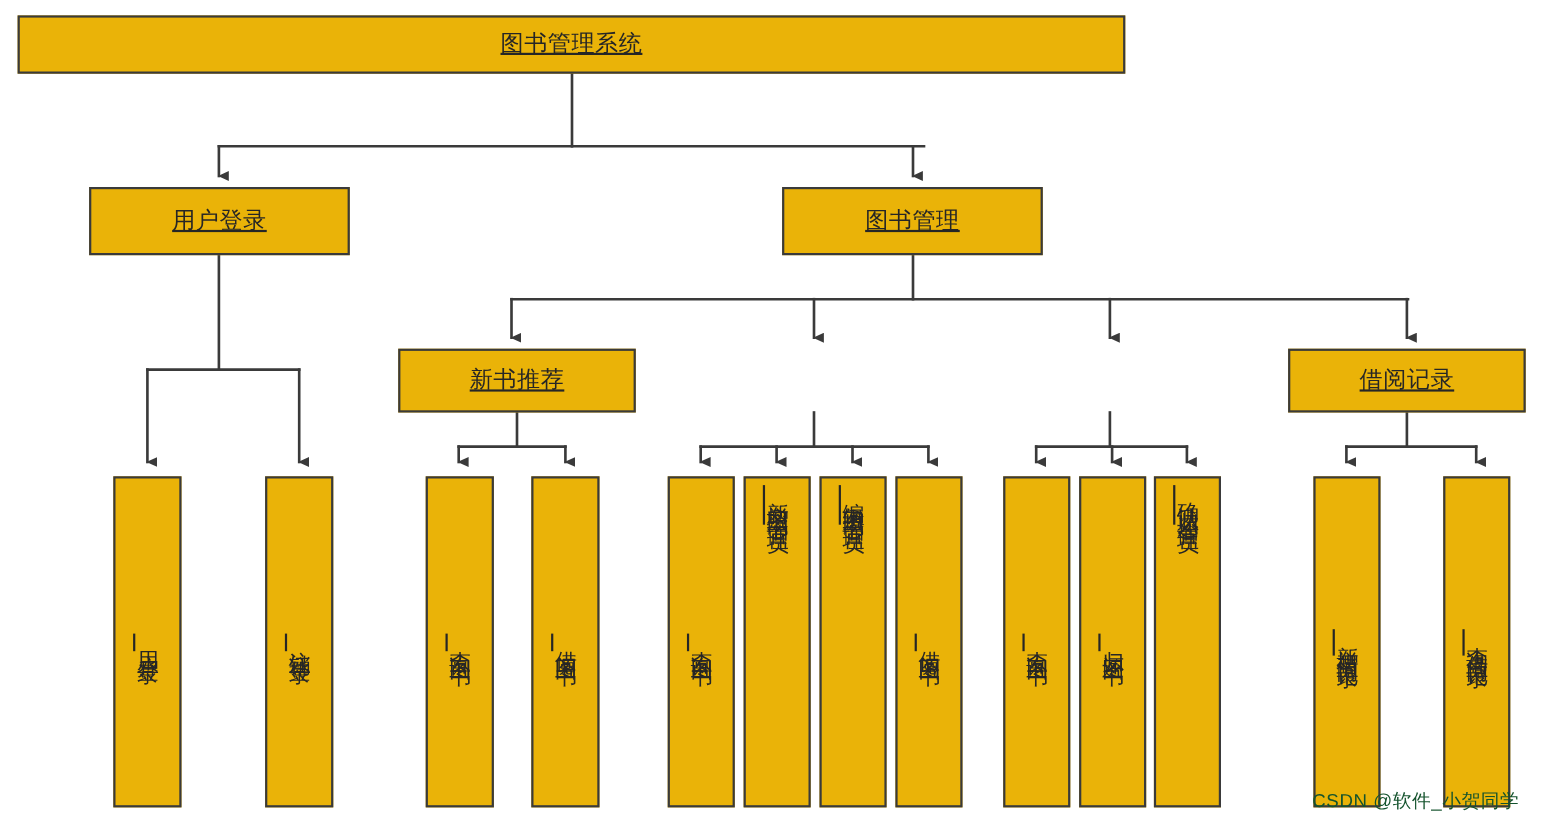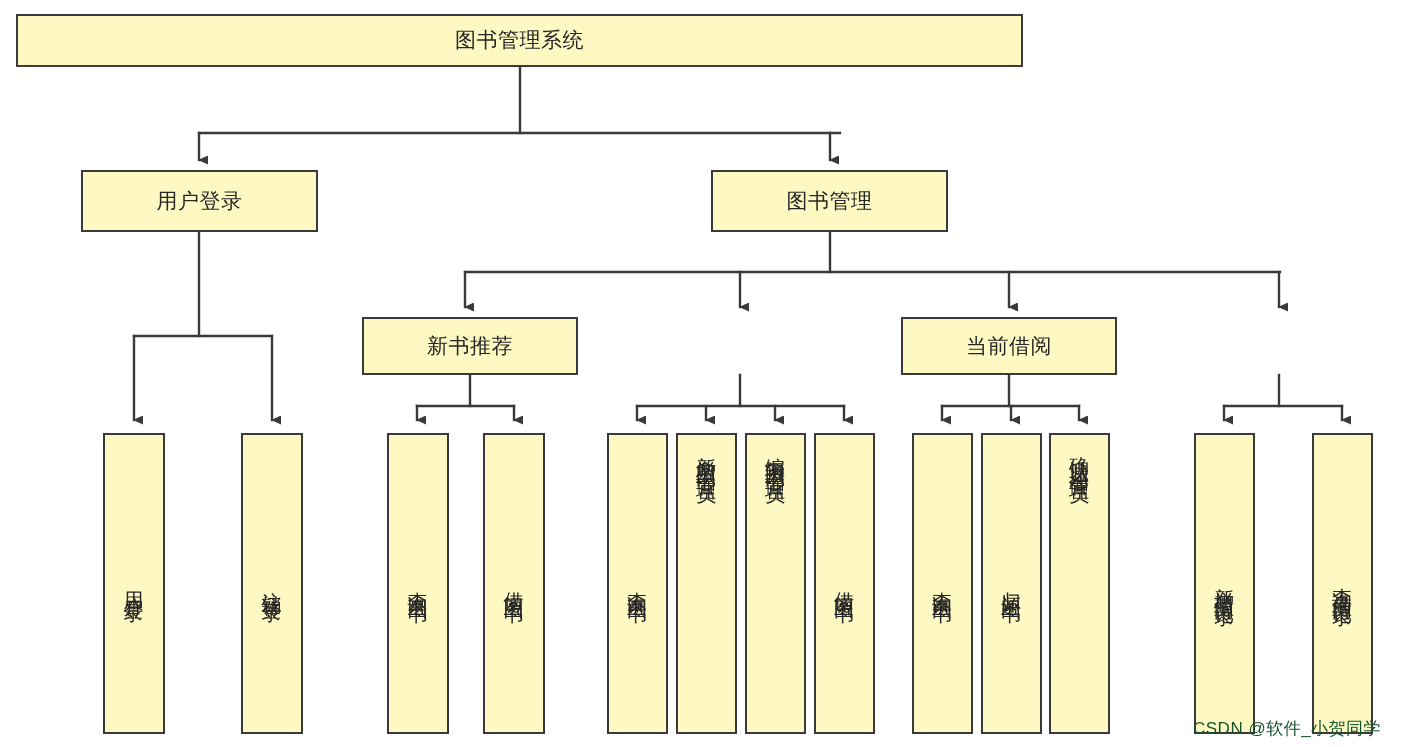--- a/index.html
+++ b/index.html
@@ -21,26 +21,27 @@
   svg.diagram-canvas {
     position: absolute;
     left: 0;
     top: 0;
     width: 1405px;
     height: 747px;
   }
   .node-box {
     position: absolute;
     box-sizing: border-box;
-    background: #fef9c3;
+    background: #eab308;
     border: 2px solid #3a3a3a;
     display: flex;
     align-items: center;
     justify-content: center;
     color: #262626;
+    text-decoration: underline;
   }
   .node-label {
     font-size: 21px;
     line-height: 1.15;
     letter-spacing: 0.5px;
     color: #262626;
     white-space: nowrap;
   }
   .node-box.vertical {
     align-items: flex-start;
@@ -145,24 +146,24 @@
 
   <div class="node-box" style="left:362px; top:317px; width:216px; height:58px;">
     <span class="node-label">新书推荐</span>
   </div>
 
   <div class="node-box" style="left:711px; top:170px; width:237px; height:62px;">
     <span class="node-label">图书管理</span>
   </div>
 
 
-  <div class="node-box" style="left:901px; top:317px; width:216px; height:58px;">
-    <span class="node-label">当前借阅</span>
-  </div>
-
+
+  <div class="node-box" style="left:1171px; top:317px; width:216px; height:58px;">
+    <span class="node-label">借阅记录</span>
+  </div>
 
   <div class="node-box vertical centered-vertical" style="left:103px; top:433px; width:62px; height:301px;">
     <span class="node-label">用户登录</span>
   </div>
 
   <div class="node-box vertical centered-vertical" style="left:241px; top:433px; width:62px; height:301px;">
     <span class="node-label">注销登录</span>
   </div>
 
   <div class="node-box vertical centered-vertical" style="left:387px; top:433px; width:62px; height:301px;">

